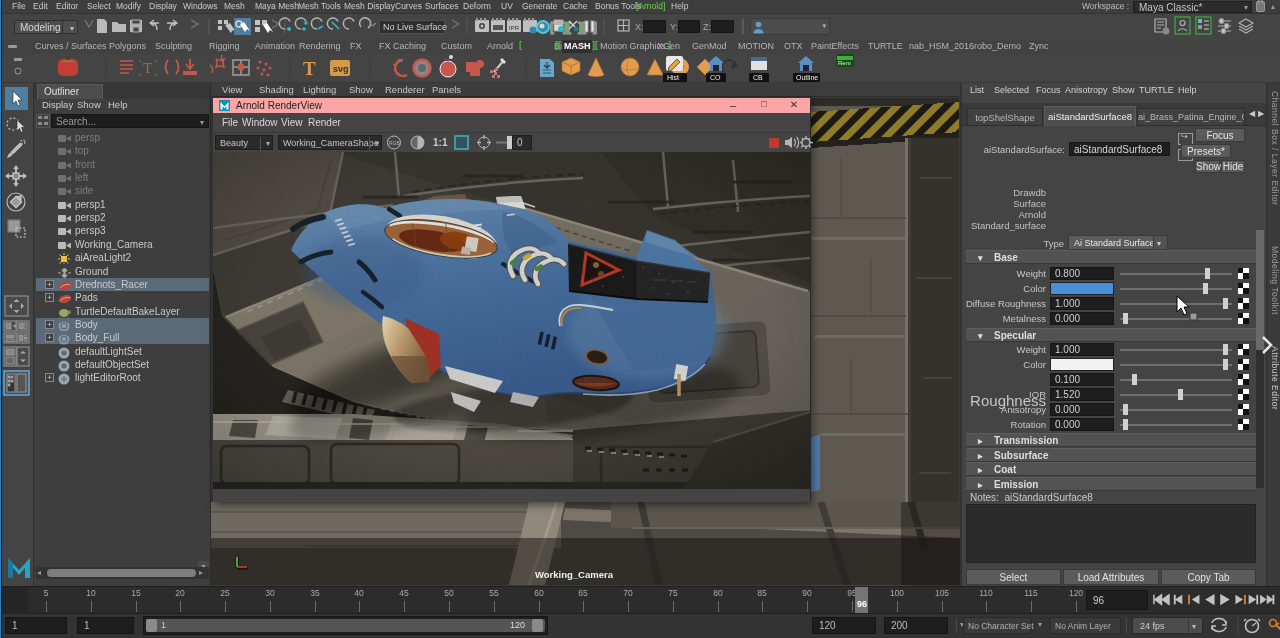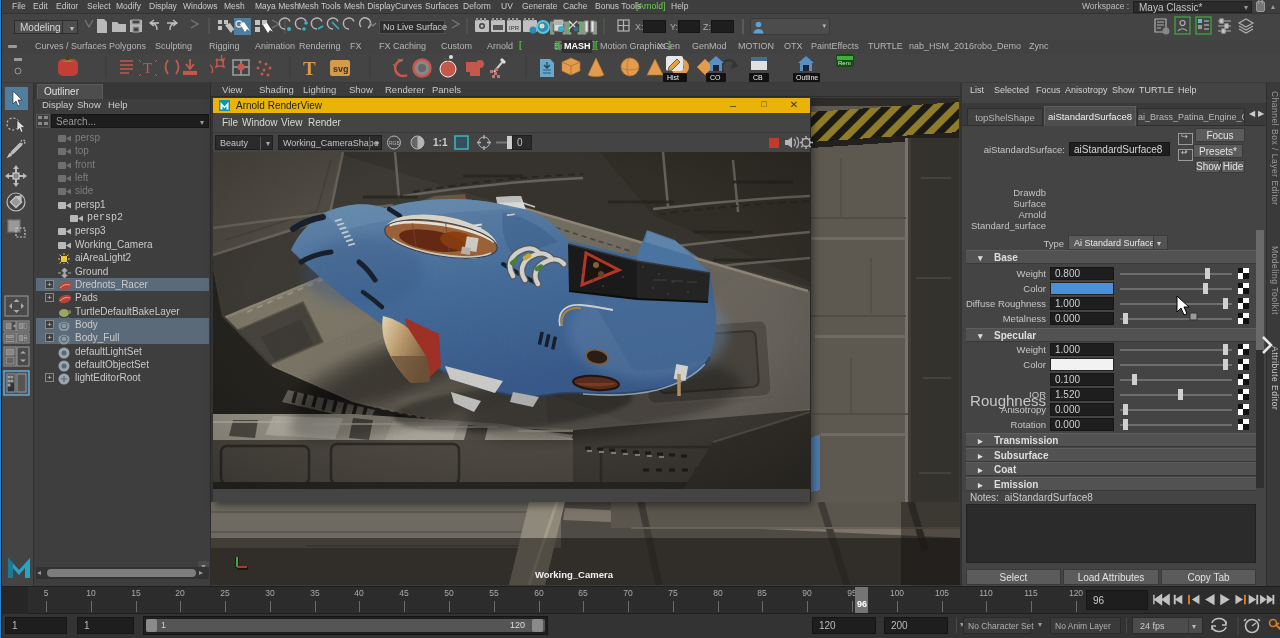--- a/index.html
+++ b/index.html
@@ -523,21 +523,21 @@
         </div>
 <div class="abs" style="left:0;top:68.8px;width:177px;height:13px;">
           <span class="abs" style="left:24px;top:0;width:14px;height:13px">
             <svg width="13" height="9" style="position:absolute;left:0;top:2px">
               <rect x="0" y="1" width="8" height="7" rx="1" fill="#b9b9b9"></rect>
               <path d="M8,4.5 L13,1.5 v6 z" fill="#b9b9b9"></path>
             </svg>
           </span>
           <span class="abs" style="left:41px;top:0;color:#c9c9c9">persp1</span>
         </div>
-<div class="abs" style="left:12px;top:82.1px;width:177px;height:13px;font-family:Liberation Mono, monospace;">
+<div class="abs" style="left:0;top:82.1px;width:177px;height:13px;">
           <span class="abs" style="left:24px;top:0;width:14px;height:13px">
             <svg width="13" height="9" style="position:absolute;left:0;top:2px">
               <rect x="0" y="1" width="8" height="7" rx="1" fill="#b9b9b9"></rect>
               <path d="M8,4.5 L13,1.5 v6 z" fill="#b9b9b9"></path>
             </svg>
           </span>
           <span class="abs" style="left:41px;top:0;color:#c9c9c9">persp2</span>
         </div>
 <div class="abs" style="left:0;top:95.4px;width:177px;height:13px;">
           <span class="abs" style="left:24px;top:0;width:14px;height:13px">
@@ -720,21 +720,21 @@
           <path d="M2,14 v-11 M2,14 h11" stroke="#000" stroke-width="3.5" opacity=".5" fill="none"></path>
           <path d="M2,13 v-10" stroke="#4ab843" stroke-width="1.8"></path>
           <path d="M2,13 h10" stroke="#c23b30" stroke-width="1.8"></path>
         </g>
   <text x="324" y="76" font-size="9.5" fill="#f0f0f0" font-family="Liberation Sans" font-weight="bold">Working_Camera</text>
  </svg>
 </div>
 
 <div class="abs" id="renderview" style="left:213px;top:98px;width:597px;height:404px;background:#444;box-shadow:2px 3px 8px rgba(0,0,0,.5)">
 
- <div class="abs" style="left:0;top:0;width:597px;height:15px;background:#eab308">
+ <div class="abs" style="left:0;top:0;width:597px;height:15px;background:#fca5a5">
    <svg class="abs" width="11" height="11" style="left:6px;top:2px">
           <rect width="11" height="11" fill="#0d94b5"></rect>
           <path d="M1.5,9.5 V2 L5.5,6.5 L9.5,2 v7.5 h-2 V6 L5.5,8.5 L3.5,6 v3.5 z" fill="#fff"></path>
         </svg>
    <span class="abs" style="left:23px;top:2px;font-size:10px;color:#222">Arnold RenderView</span>
    <span class="abs" style="left:513px;top:1px;width:14px;text-align:center;color:#333;font-size:11px">–</span>
    <span class="abs" style="left:544px;top:1px;width:14px;text-align:center;color:#333;font-size:9px">□</span>
    <span class="abs" style="left:574px;top:1px;width:14px;text-align:center;color:#333;font-size:10px">✕</span>
  </div>
 
@@ -1078,21 +1078,21 @@
 
  <span class="abs" style="left:-20px;top:61px;width:123px;text-align:right;font-size:9.5px;color:#c6c6c6;white-space:nowrap">aiStandardSurface:</span>
  <div class="abs fld" style="left:107px;top:59px;width:101px;height:14px;line-height:13px;padding-left:4px;color:#d6d6d6">aiStandardSurface8</div>
  <div class="abs" style="left:216px;top:50px;width:15px;height:12px;border:1px solid #999">
         <span class="abs" style="left:2px;top:-2px;font-size:8px;color:#ccc">↪</span>
       </div>
  <div class="abs" style="left:216px;top:66px;width:15px;height:12px;border:1px solid #999">
         <span class="abs" style="left:2px;top:-2px;font-size:8px;color:#ccc">↫</span>
       </div>
  <div class="abs btn" style="left:233px;top:45px;width:50px;height:14px;line-height:13px">Focus</div>
- <div class="abs btn" style="left:231px;top:61px;width:50px;height:14px;line-height:13px">Presets*</div>
+ <div class="abs btn" style="left:219px;top:61px;width:50px;height:14px;line-height:13px">Presets*</div>
  <div class="abs btn" style="left:233px;top:77px;width:25px;height:13px;line-height:12px">Show</div>
  <div class="abs btn" style="left:259px;top:77px;width:24px;height:13px;line-height:12px">Hide</div>
 
  <div class="abs" style="left:0;top:104px;width:84px;text-align:right;font-size:9.5px;color:#c2c2c2;line-height:11px">Drawdb<br>Surface<br>Arnold<br>Standard_surface</div>
 
  <span class="abs" style="left:62px;top:155px;width:40px;text-align:right;font-size:9.5px;color:#c6c6c6;white-space:nowrap">Type</span>
  <div class="abs" style="left:106px;top:152px;width:100px;height:15px;background:#5b5b5b;border:1px solid #3a3a3a;font-size:9px;color:#e8e8e8;line-height:14px;padding-left:5px">Ai Standard Surface
    <span class="abs" style="right:0;top:0;width:14px;height:13px;background:#535353;border-left:1px solid #3a3a3a">
           <span class="abs" style="left:3px;top:1px;font-size:8px;color:#ccc">▾</span>
         </span>

